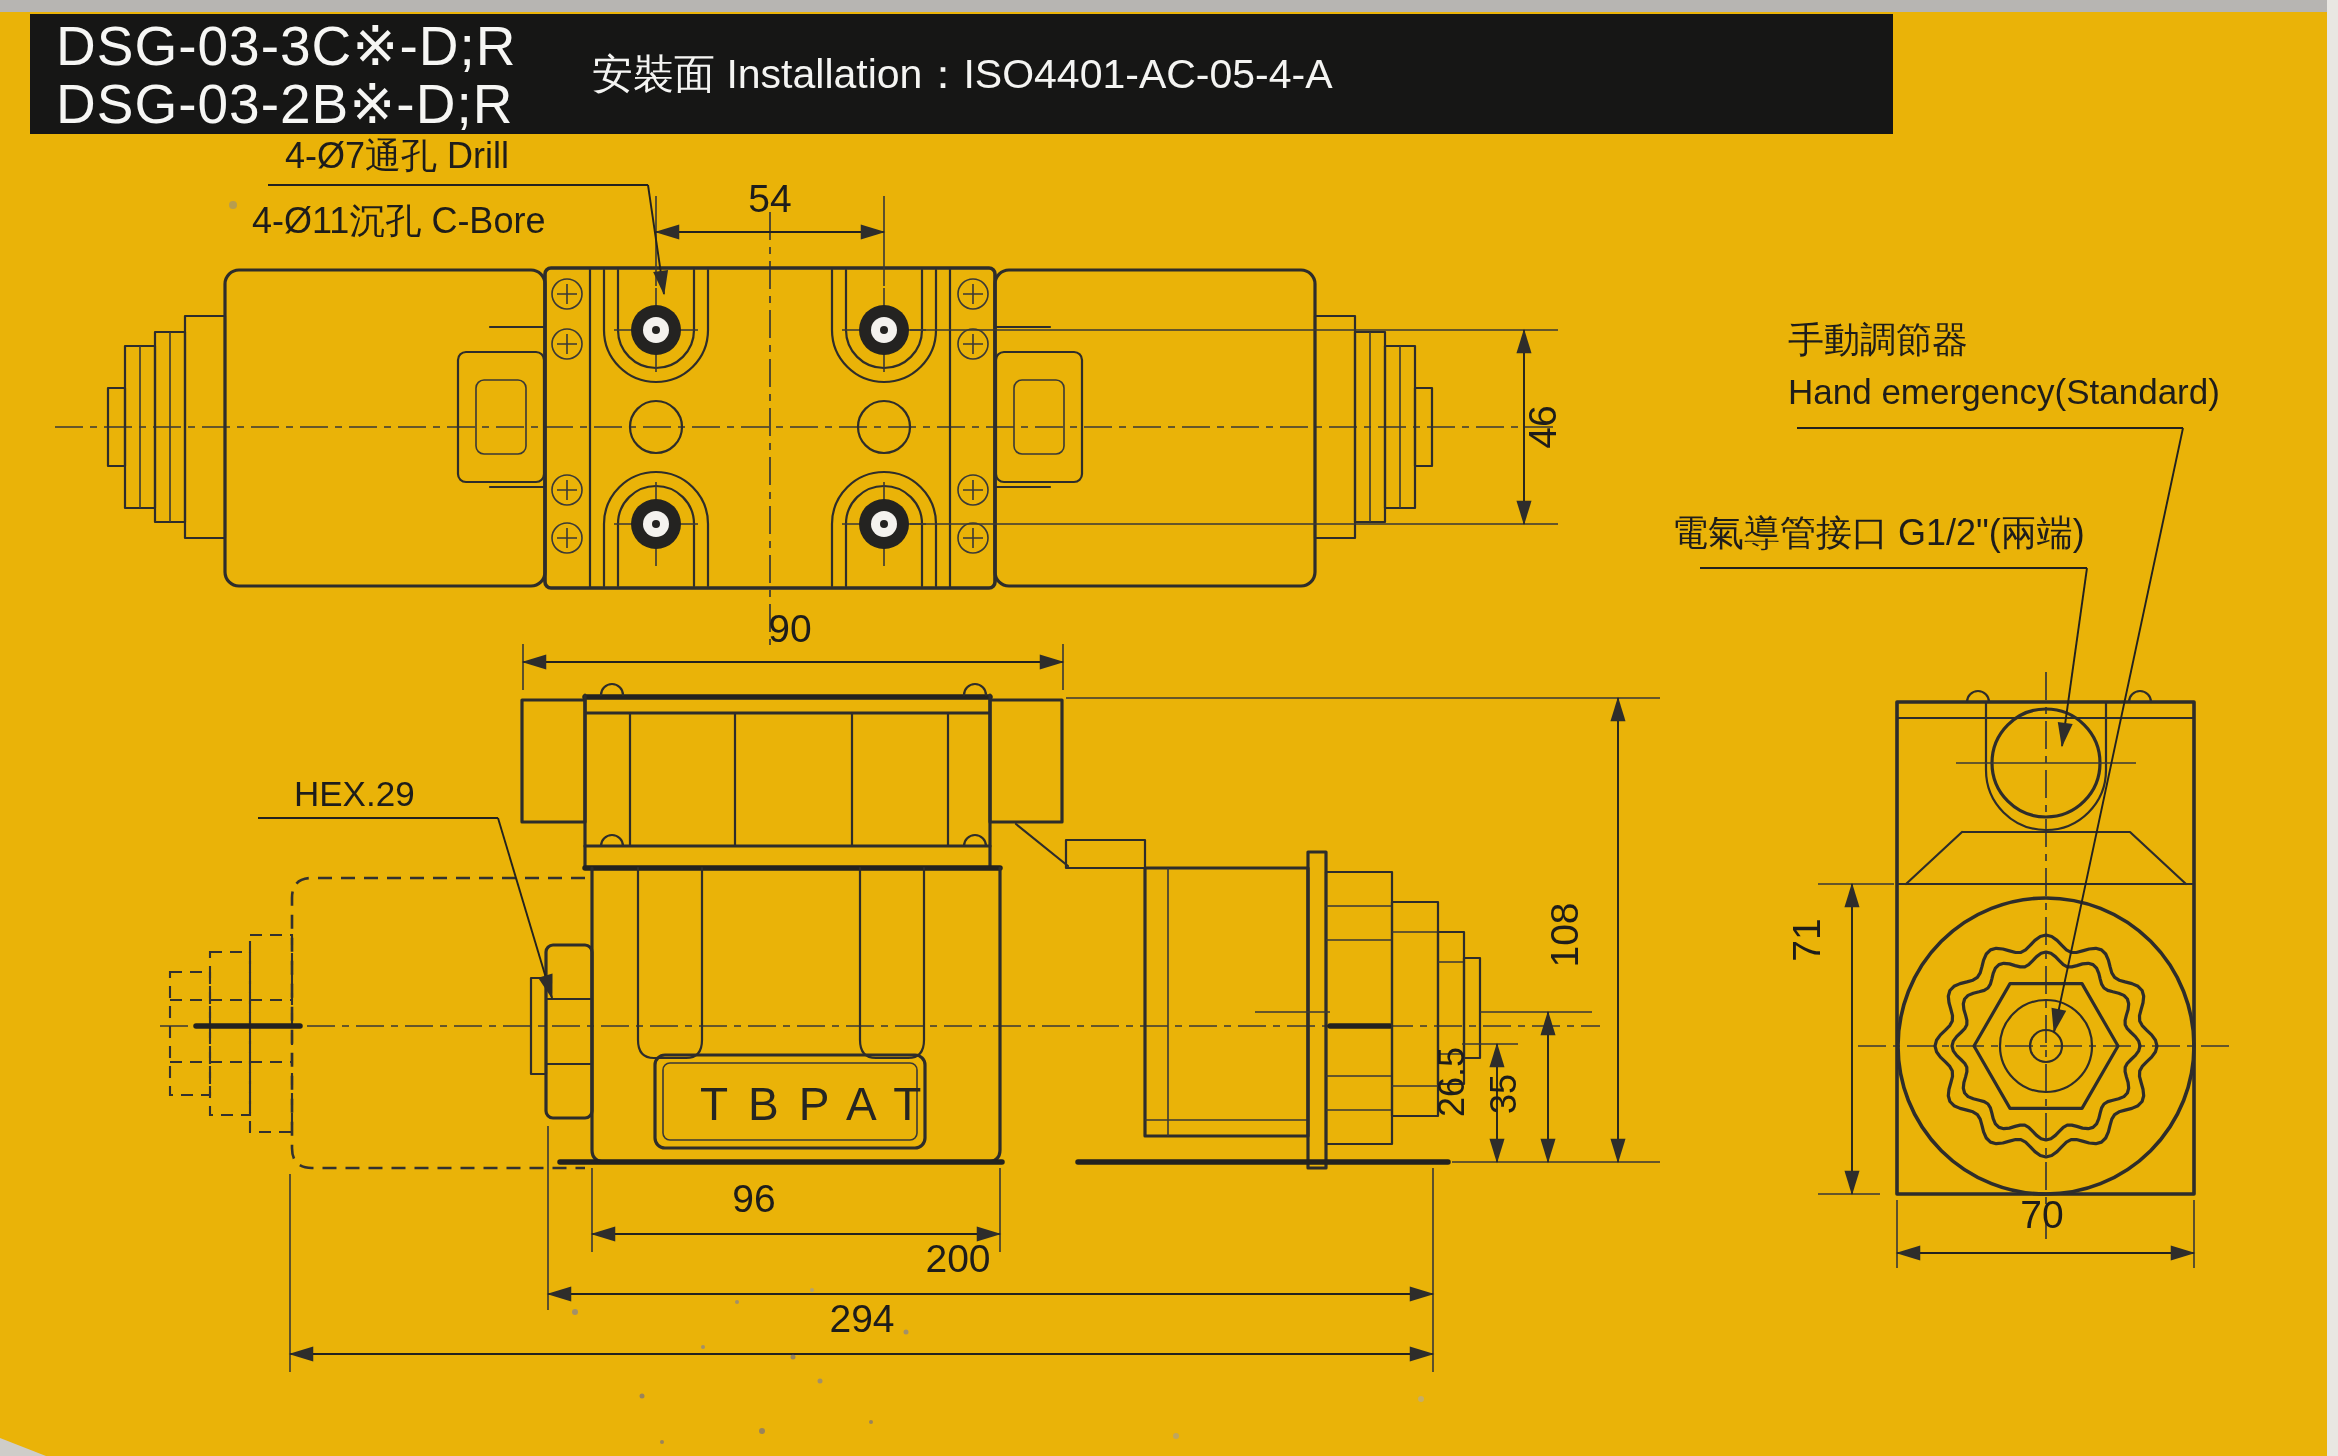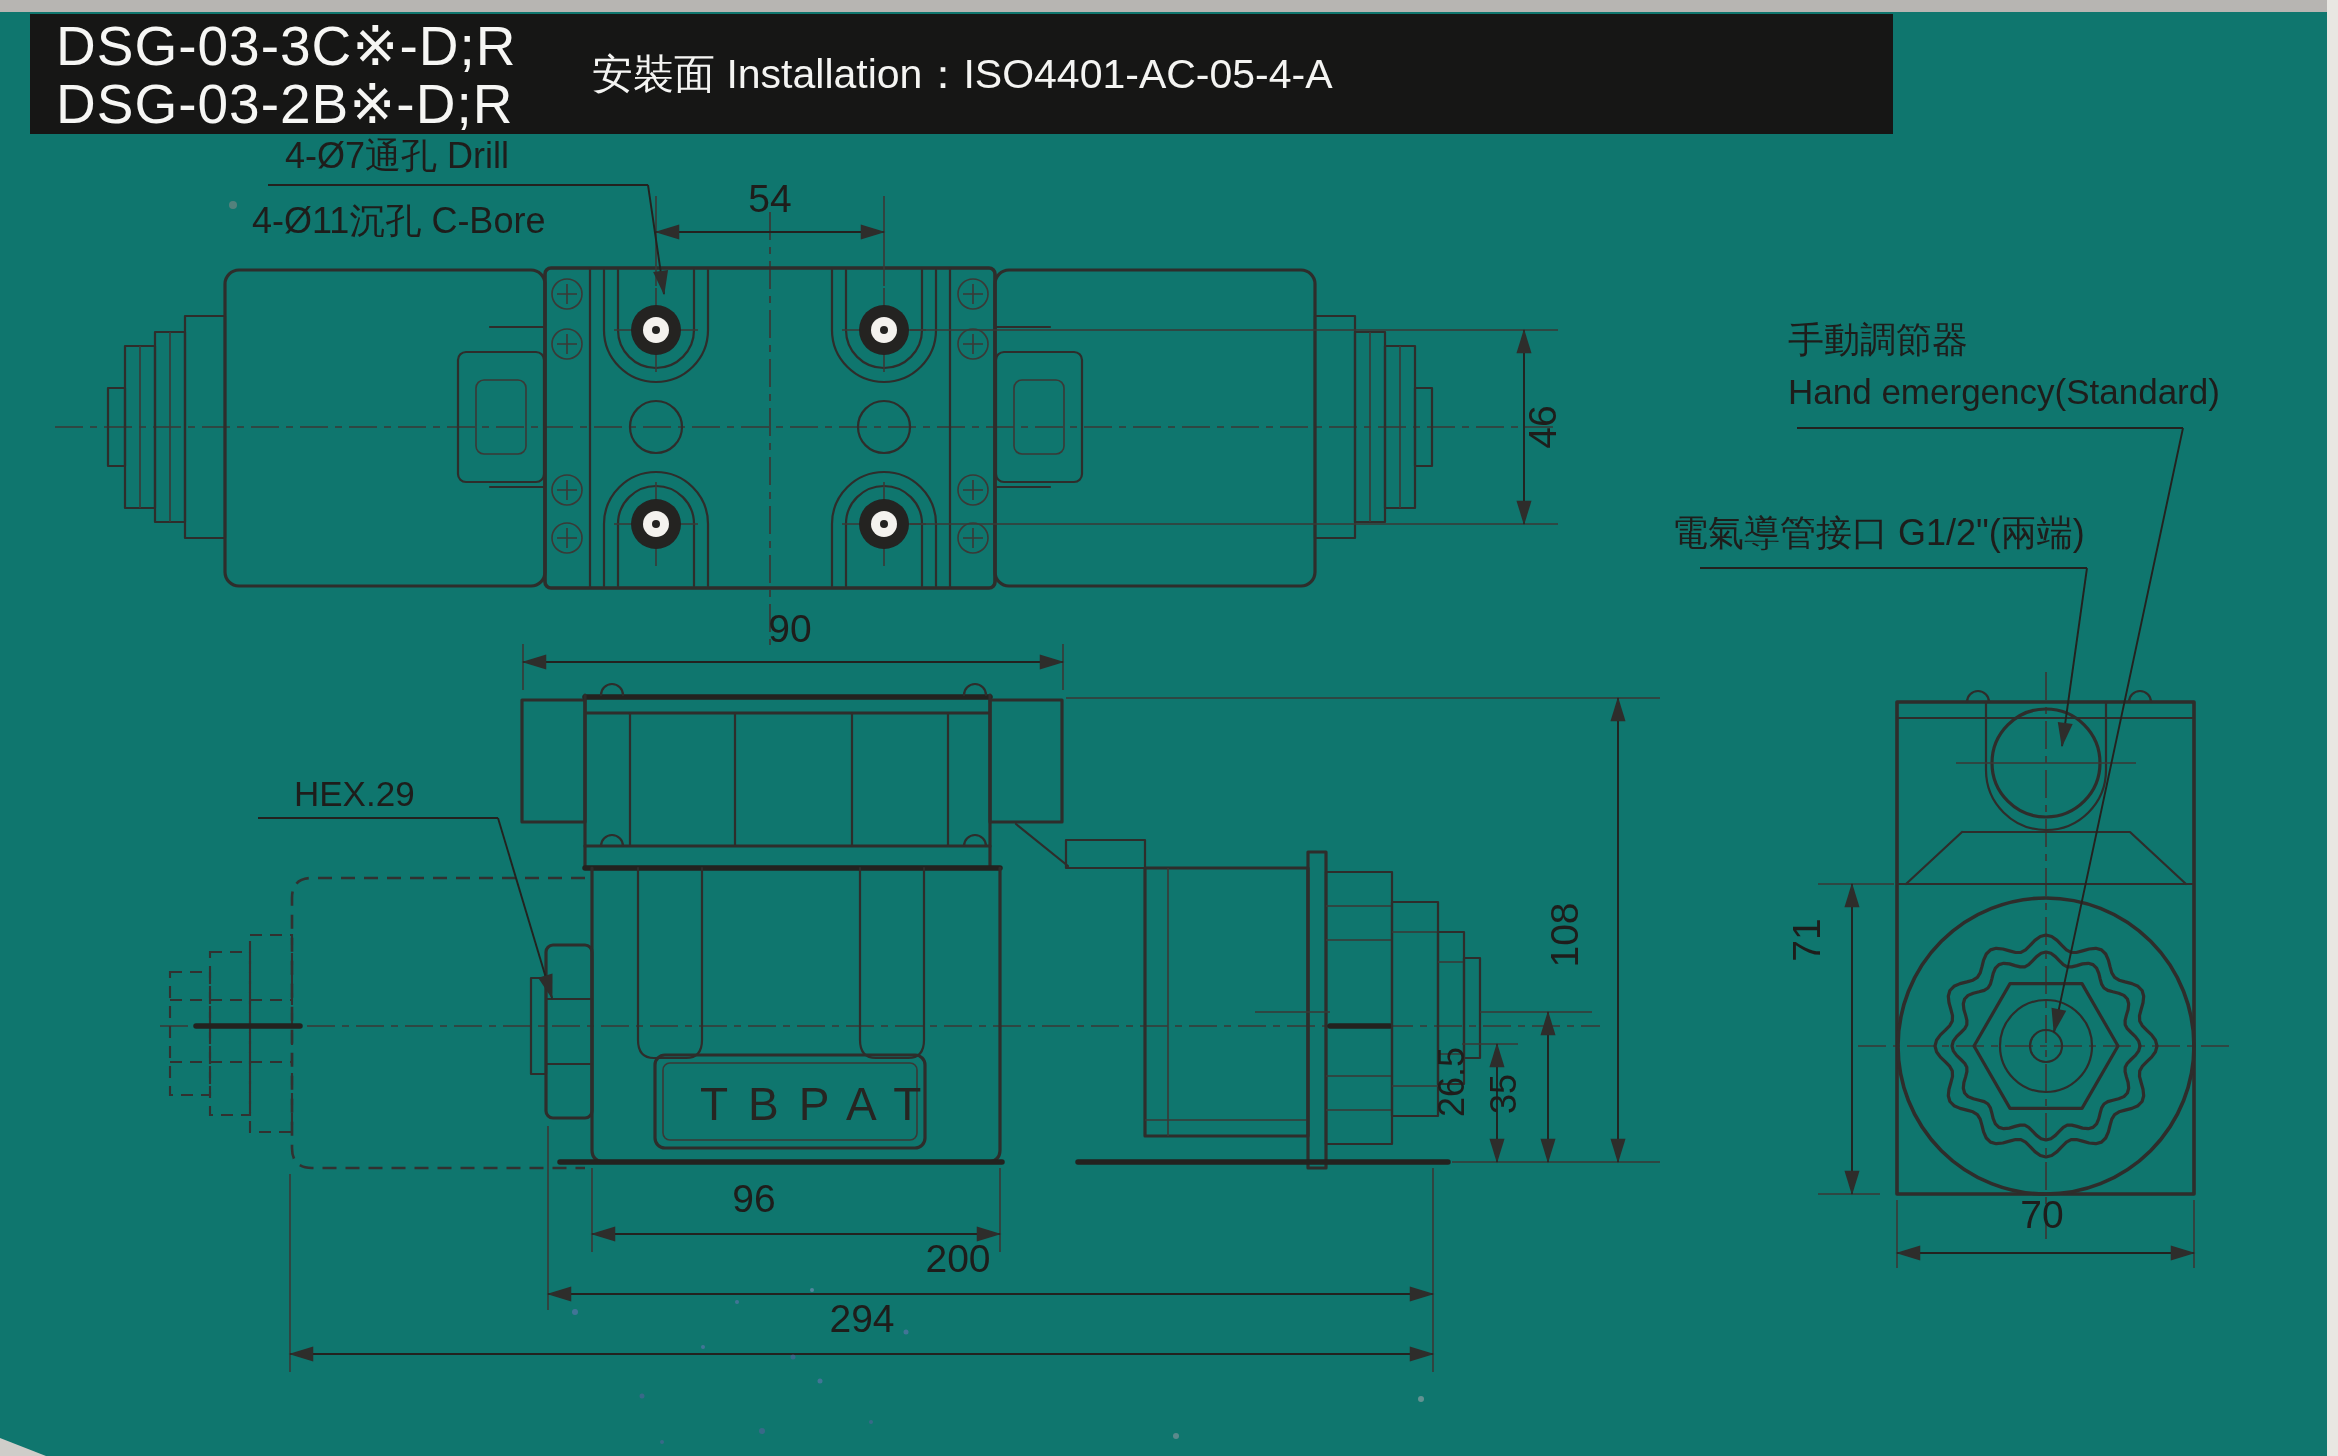--- a/index.html
+++ b/index.html
@@ -1,18 +1,18 @@
 <!DOCTYPE html>
 <html><head>
 <meta charset="utf-8">
 <style>
   html,body { margin:0; padding:0; background:#888; }
   #page {
     position:relative; width:2338px; height:1456px;
-    background:#0f766e;
+    background:#eab308;
     font-family:"Liberation Sans","DejaVu Sans",sans-serif;
     overflow:hidden;
   }
   svg text { font-family:"Liberation Sans","DejaVu Sans",sans-serif; fill:#1e1d1b; }
   .ln   { stroke:#2e2d2b; fill:none; stroke-width:3.2; stroke-linecap:round; stroke-linejoin:round; }
   .lnT  { stroke:#2e2d2b; fill:none; stroke-width:3.6; stroke-linecap:round; stroke-linejoin:round; }
   .ln2  { stroke:#2e2d2b; fill:none; stroke-width:2.2; stroke-linecap:round; stroke-linejoin:round; }
   .thin { stroke:#3a3936; fill:none; stroke-width:1.6; }
   .thick{ stroke:#23221f; fill:none; stroke-width:5.5; stroke-linecap:round; }
   .cl   { stroke:#3a3936; fill:none; stroke-width:1.7; stroke-dasharray:28 7 7 7; }

